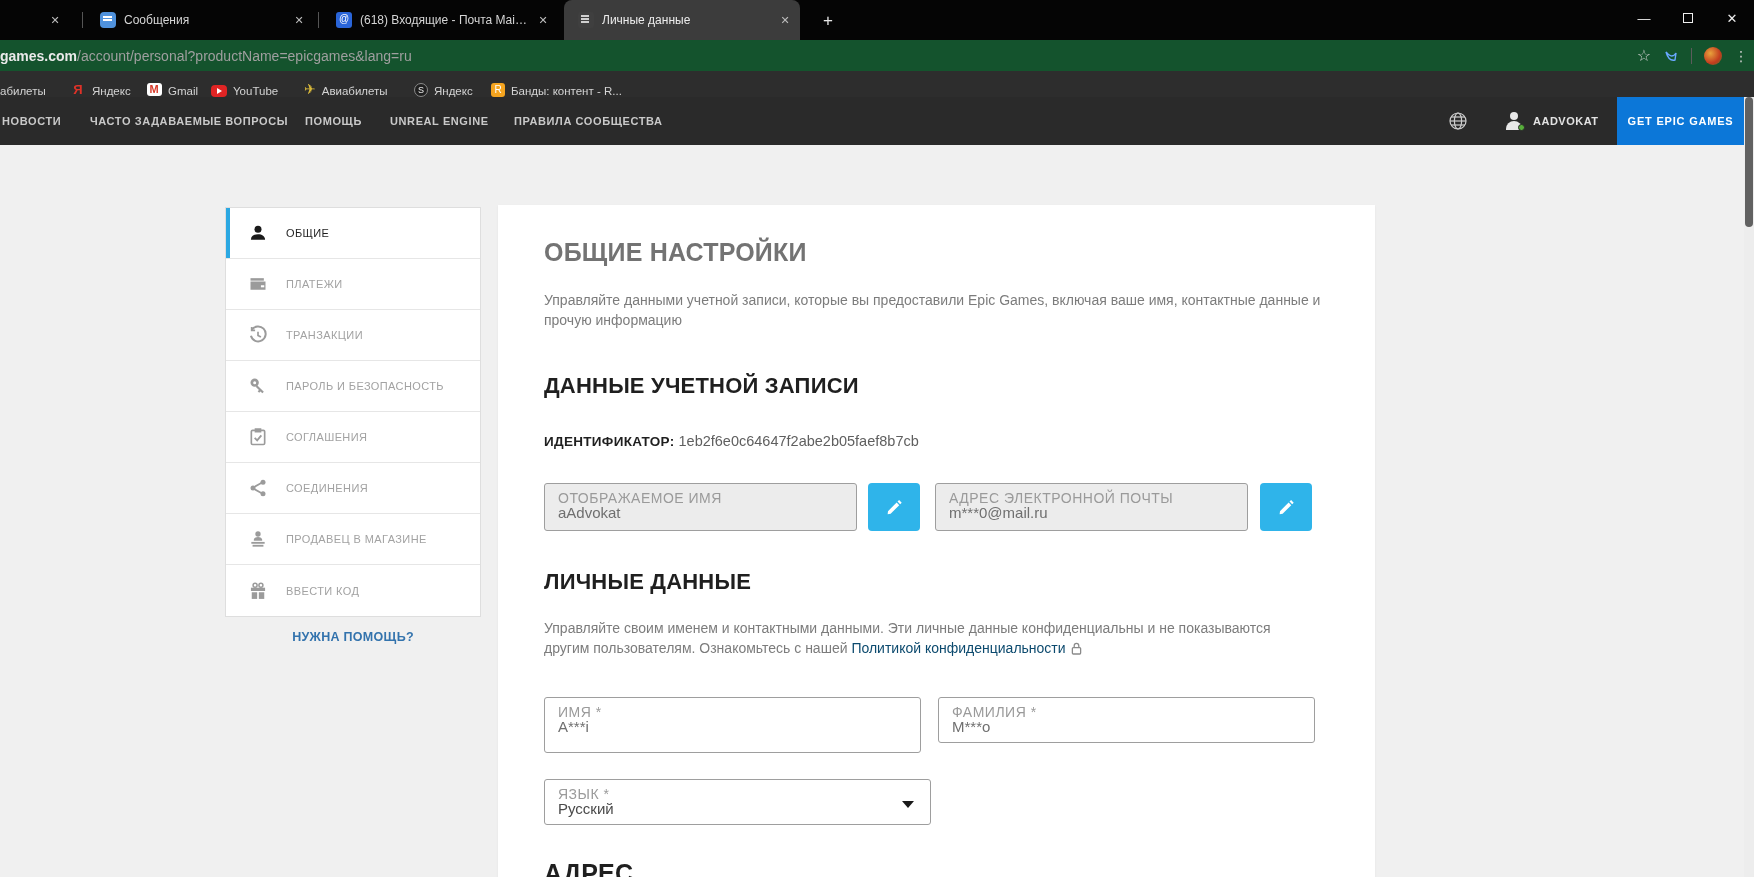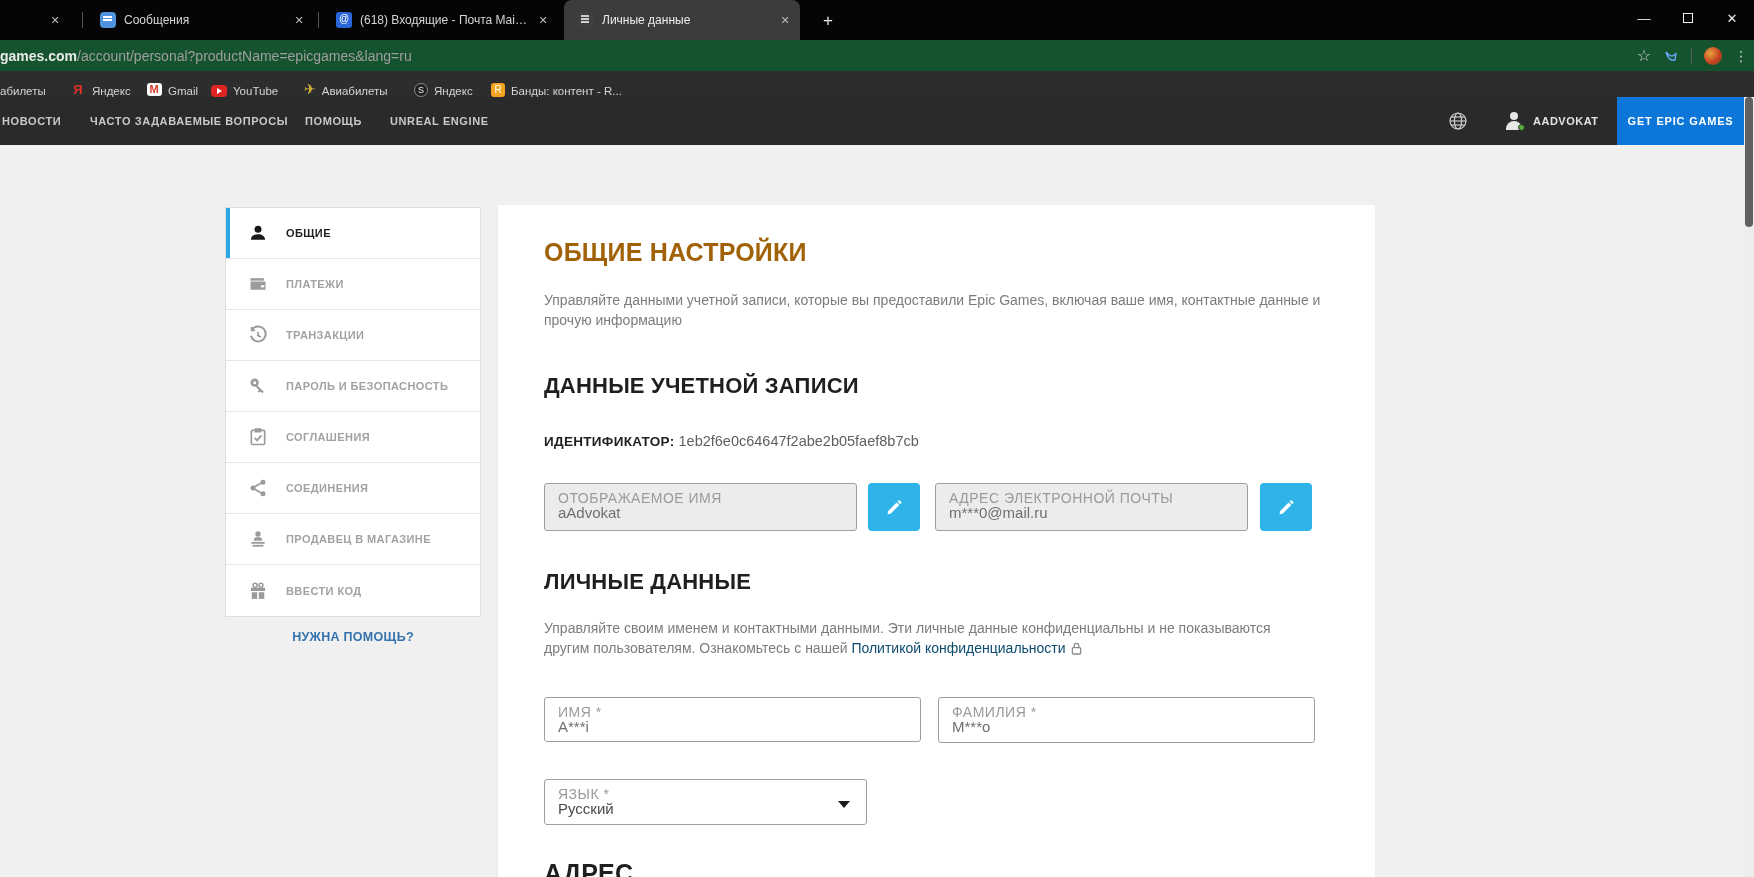--- a/index.html
+++ b/index.html
@@ -60,27 +60,27 @@
   .nav-cta { position:absolute; left:1617px; top:0; width:127px; height:48px; background:#0c77d8; color:#fff; font-size:11px; font-weight:bold; letter-spacing:0.8px; display:flex; align-items:center; justify-content:center; }
 
   
   .page-scrollbar { position:absolute; right:0; top:97px; width:10px; height:780px; background:#ededed; }
   .page-scrollbar .thumb { position:absolute; left:1px; top:0; width:8px; height:130px; background:#616161; border-radius:4px; }
 
   .sidebar { position:absolute; left:225px; top:207px; width:256px; background:#fff; border:1px solid #dedede; }
   .side-item { position:relative; height:51px; display:flex; align-items:center; gap:18px; padding-left:22px; border-bottom:1px solid #e6e6e6; background:#fff; color:#a2a2a2; }
   .side-item:last-child { border-bottom:none; }
   .side-item .side-icon { width:20px; height:20px; color:#9b9b9b; flex:0 0 auto; }
-  .side-item .side-label { font-size:11px; font-weight:bold; letter-spacing:0.4px; }
+  .side-item .side-label { font-size:11px; font-weight:normal; letter-spacing:0.4px; }
   .side-item.active { box-shadow:inset 4px 0 0 #2ba8e2; color:#1f1f1f; }
   .side-item.active .side-icon { color:#1a1a1a; }
   .help-link { position:absolute; left:225px; top:630px; width:256px; text-align:center; color:#3373ad; font-size:12.5px; font-weight:bold; letter-spacing:0.3px; }
 
   .card { position:absolute; left:498px; top:205px; width:877px; height:672px; background:#fff; box-shadow:0 1px 2px rgba(0,0,0,0.06); overflow:hidden; }
-  .h1 { position:absolute; left:46px; color:#a16207; font-size:25px; font-weight:bold; letter-spacing:0.2px; }
+  .h1 { position:absolute; left:46px; color:#737373; font-size:25px; font-weight:bold; letter-spacing:0.2px; }
   .h2 { position:absolute; left:46px; color:#1f1f1f; font-size:22px; font-weight:bold; letter-spacing:0.2px; }
   .para { position:absolute; left:46px; color:#7c7c7c; font-size:14px; line-height:19.5px; }
   .id-row { position:absolute; left:46px; top:228px; display:flex; align-items:baseline; gap:4px; }
   .id-label { color:#1f1f1f; font-size:13.5px; font-weight:bold; letter-spacing:0.3px; }
   .id-value { color:#5f5f5f; font-size:14.5px; }
 
   .field { position:absolute; height:48px; border:1px solid #9e9e9e; border-radius:3px; background:#fff; }
   .field.disabled { background:#ececec; }
   .field .f-label { position:absolute; left:13px; top:6px; font-size:14px; color:#9a9a9a; letter-spacing:0.5px; }
   .field .f-value { position:absolute; left:13px; top:20px; font-size:15px; color:#6f6f6f; }
@@ -174,20 +174,21 @@
       <span class="fav-rstar">R</span>
       <span>Банды: контент - R...</span>
     </div>
   </div>
 
   <div class="epicnav">
     <div class="nav-link" style="left:2px;">НОВОСТИ</div>
     <div class="nav-link" style="left:90px;">ЧАСТО ЗАДАВАЕМЫЕ ВОПРОСЫ</div>
     <div class="nav-link" style="left:305px;">ПОМОЩЬ</div>
     <div class="nav-link" style="left:390px;">UNREAL ENGINE</div>
+    <div class="nav-link" style="left:514px;">ПРАВИЛА СООБЩЕСТВА</div>
 
     <span class="globe-icon">
       <svg width="20" height="20" viewBox="0 0 20 20" fill="none" stroke="currentColor" stroke-width="1.2">
         <circle cx="10" cy="10" r="8"></circle>
           <ellipse cx="10" cy="10" rx="3.6" ry="8"></ellipse>
         <line x1="2" y1="10" x2="18" y2="10"></line>
           <line x1="3" y1="6" x2="17" y2="6"></line>
           <line x1="3" y1="14" x2="17" y2="14"></line>
       </svg>
     </span>
@@ -324,30 +325,30 @@
 
     <div class="h2" style="top:364px;">ЛИЧНЫЕ ДАННЫЕ</div>
     <div class="para" style="top:414px; width:770px;">
       <span>Управляйте своим именем и контактными данными. Эти личные данные конфиденциальны и не показываются другим пользователям. Ознакомьтесь с нашей</span>
       <a class="link" href="#" style="text-decoration:none;">Политикой конфиденциальности</a><span class="lock-icon"><svg width="11" height="13" viewBox="0 0 12 14" fill="none" stroke="currentColor" stroke-width="1.4">
             <rect x="1.5" y="6" width="9" height="7" rx="1"></rect>
             <path d="M3.5 6 V4 a2.5 2.5 0 0 1 5 0 V6"></path>
           </svg></span>
     </div>
 
-    <div class="field" style="left:46px; top:492px; width:377px; height:45px;">
+    <div class="field" style="left:46px; top:492px; width:377px; height:56px;">
       <span class="f-label">ИМЯ *</span>
       <span class="f-value">A***i</span>
     </div>
     <div class="field" style="left:440px; top:492px; width:377px; height:46px;">
       <span class="f-label">ФАМИЛИЯ *</span>
       <span class="f-value">M***o</span>
     </div>
 
-    <div class="field dark-value" style="left:46px; top:574px; width:323px; height:46px;">
+    <div class="field dark-value" style="left:46px; top:574px; width:387px; height:46px;">
       <span class="f-label">ЯЗЫК *</span>
       <span class="f-value">Русский</span>
       <span class="select-caret"></span>
     </div>
 
     <div class="h2" style="top:654px; font-size:25px;">АДРЕС</div>
   </div>
 
 </div>
 

